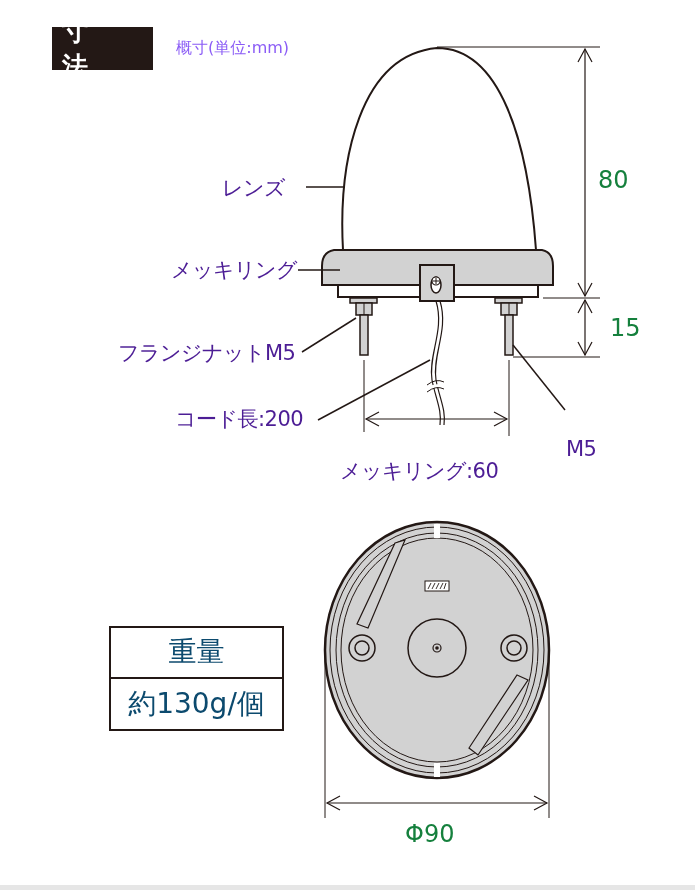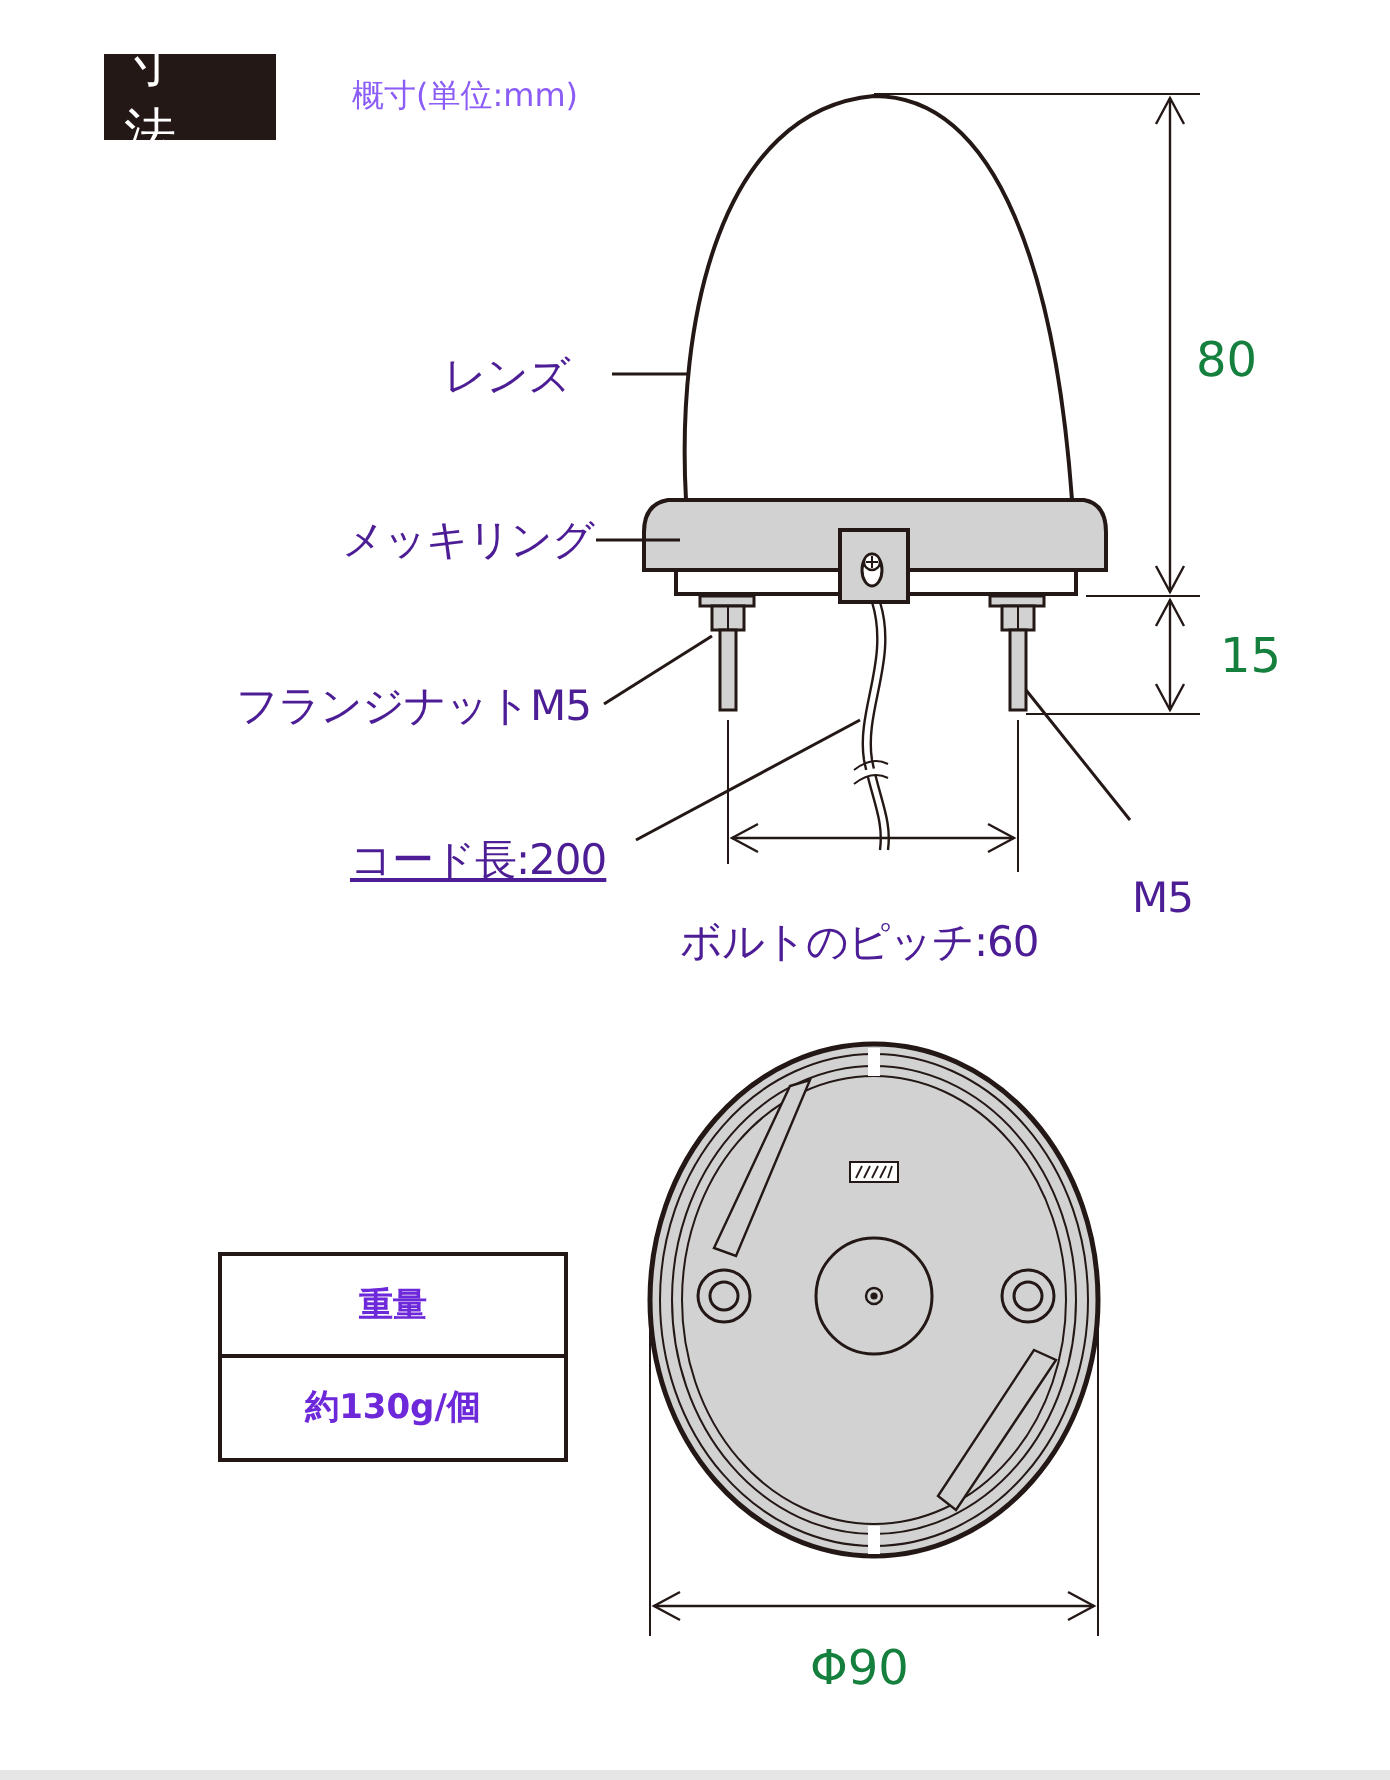--- a/index.html
+++ b/index.html
@@ -1,29 +1,29 @@
 <!DOCTYPE html>
 <html><head>
   <meta charset="utf-8">
   <style>
     html, body { margin: 0; padding: 0; background: #ffffff; }
     body { width: 695px; height: 890px; position: relative; overflow: hidden;
            font-family: "DejaVu Sans", "Liberation Sans", sans-serif; color: #231815; }
     .page { position: absolute; left: 0; top: 0; width: 695px; height: 890px; }
-    .title-badge { position: absolute; left: 52px; top: 27px; width: 86px; height: 43px;
-                   background: #231815; color: #ffffff; font-size: 26px; font-weight: normal;
+    .title-badge { position: absolute; left: 52px; top: 27px; width: 101px; height: 43px;
+                   background: #231815; color: #ffffff; font-size: 26px; font-weight: bold;
                    display: flex; align-items: center; justify-content: center; letter-spacing: 14px; padding-left: 10px; box-sizing: border-box; }
     .unit-note { position: absolute; left: 176px; top: 38px; font-size: 16px; color: #8b5cf6; }
     svg.drawing { position: absolute; left: 0; top: 0; }
     .lbl { position: absolute; font-size: 21px; color: #4c1d95; white-space: nowrap; letter-spacing: -0.5px; }
     .dim { position: absolute; font-size: 24px; color: #15803d; white-space: nowrap; }
     .weight-table { position: absolute; left: 109px; top: 626px; width: 175px; height: 105px;
                     border: 2px solid #231815; box-sizing: border-box; }
     .weight-table .row { height: 50%; display: flex; align-items: center; justify-content: center;
-                         font-size: 17px; color: #6d28d9; box-sizing: border-box; font-weight: bold; }
+                         font-size: 28px; color: #0c4a6e; box-sizing: border-box; }
     .weight-table .row.head { border-bottom: 2px solid #231815; }
     .footer-bar { position: absolute; left: 0; top: 885px; width: 695px; height: 5px; background: #e6e6e6; }
   </style>
 </head>
 <body>
 
 <div class="page">
 
   <div class="title-badge">寸 法</div>
   <div class="unit-note">概寸(単位:mm)</div>
@@ -115,23 +115,23 @@
       <line x1="549" y1="650" x2="549" y2="818" stroke-width="1"></line>
       <line x1="327" y1="803" x2="547" y2="803" stroke-width="1.2"></line>
       <polyline points="340,796 327,803 340,810" fill="none" stroke-width="1.2"></polyline>
       <polyline points="534,796 547,803 534,810" fill="none" stroke-width="1.2"></polyline>
     </g>
   </svg>
 
   <div class="lbl" style="left:222px; top:174px;">レンズ</div>
   <div class="lbl" style="left:171px; top:256px;">メッキリング</div>
   <div class="lbl" style="left:118px; top:339px;">フランジナットM5</div>
-  <div class="lbl" style="left:175px; top:416px;text-decoration:underline;">コード長:200</div>
+  <div class="lbl" style="left:175px; top:405px;">コード長:200</div>
   <div class="lbl" style="left:566px; top:405px;margin-top:32px;">M5</div>
-  <div class="lbl" style="left:340px; top:457px;">ボルトのピッチ:60</div>
+  <div class="lbl" style="left:340px; top:457px;">メッキリング:60</div>
   <div class="dim" style="left:598px; top:166px;">80</div>
   <div class="dim" style="left:610px; top:314px;">15</div>
 
   <div class="weight-table">
     <div class="row head">重量</div>
     <div class="row">約130g/個</div>
   </div>
 
   <div class="dim" style="left:405px; top:820px;">Φ90</div>
 

